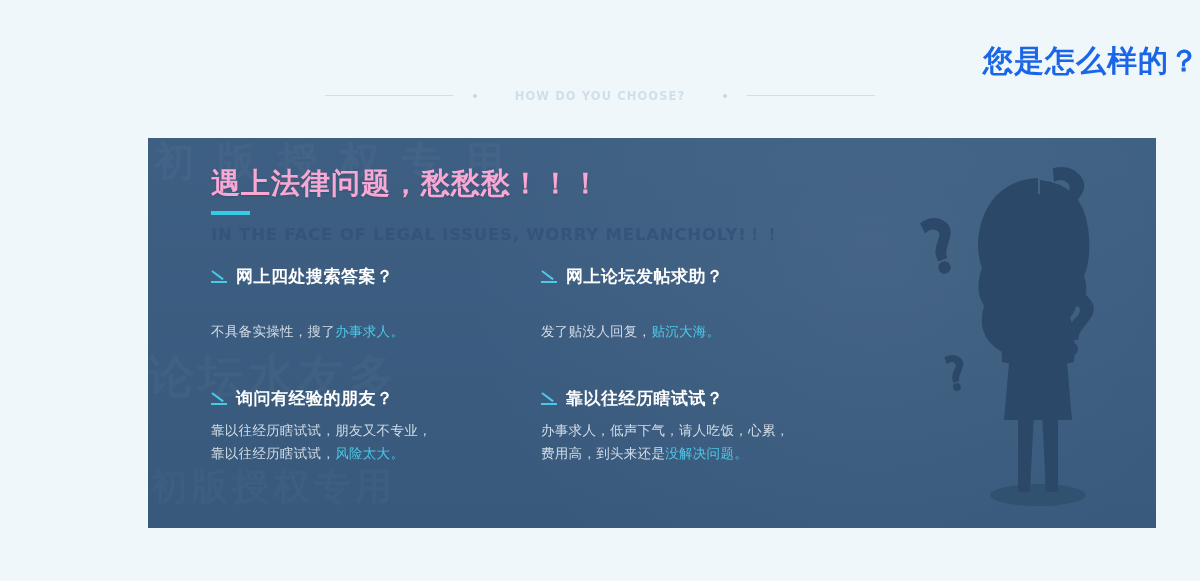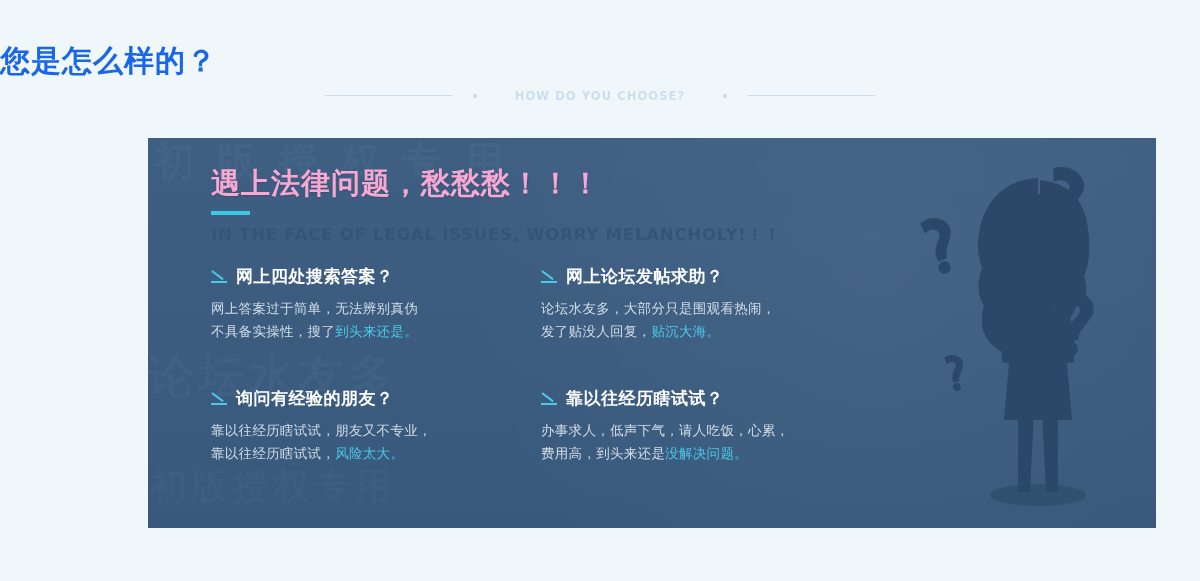--- a/index.html
+++ b/index.html
@@ -14,21 +14,21 @@
     overflow: hidden;
     position: relative;
   }
 
   
   .section-header {
     position: absolute;
     top: 42px;
     left: 0;
     width: 1200px;
-    text-align: left;
+    text-align: right;
   }
   .section-title {
     font-size: 30px;
     font-weight: bold;
     color: #1a66e8;
     letter-spacing: 1px;
     line-height: 1.25;
     margin: 0;
   }
   .section-sub-row {
@@ -281,32 +281,32 @@
   </div>
 
   <div class="items">
 
     <div class="item">
       <div class="item-title">
         <span class="bullet-icon"></span>
         <span class="item-title-text">网上四处搜索答案？</span>
       </div>
       <div class="item-body">
-        <span>网上答案过于简单，无法辨别真伪</span><br>
-        <span>不具备实操性，搜了</span><span class="hl">到头来还是。</span>
+        <br>
+        <span>不具备实操性，搜了</span><span class="hl">办事求人。</span>
       </div>
     </div>
 
     <div class="item">
       <div class="item-title">
         <span class="bullet-icon"></span>
         <span class="item-title-text">网上论坛发帖求助？</span>
       </div>
       <div class="item-body">
-        <span>论坛水友多，大部分只是围观看热闹，</span><br>
+        <br>
         <span>发了贴没人回复，</span><span class="hl">贴沉大海。</span>
       </div>
     </div>
 
     <div class="item">
       <div class="item-title">
         <span class="bullet-icon"></span>
         <span class="item-title-text">询问有经验的朋友？</span>
       </div>
       <div class="item-body">

